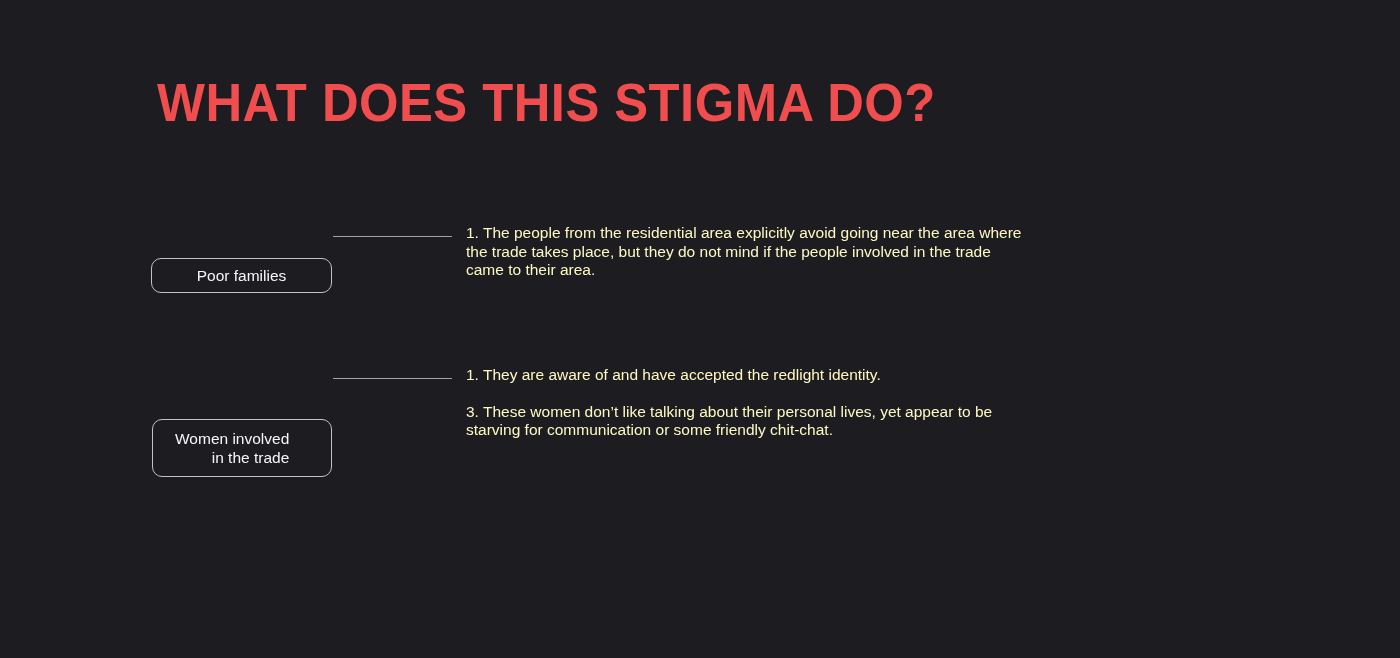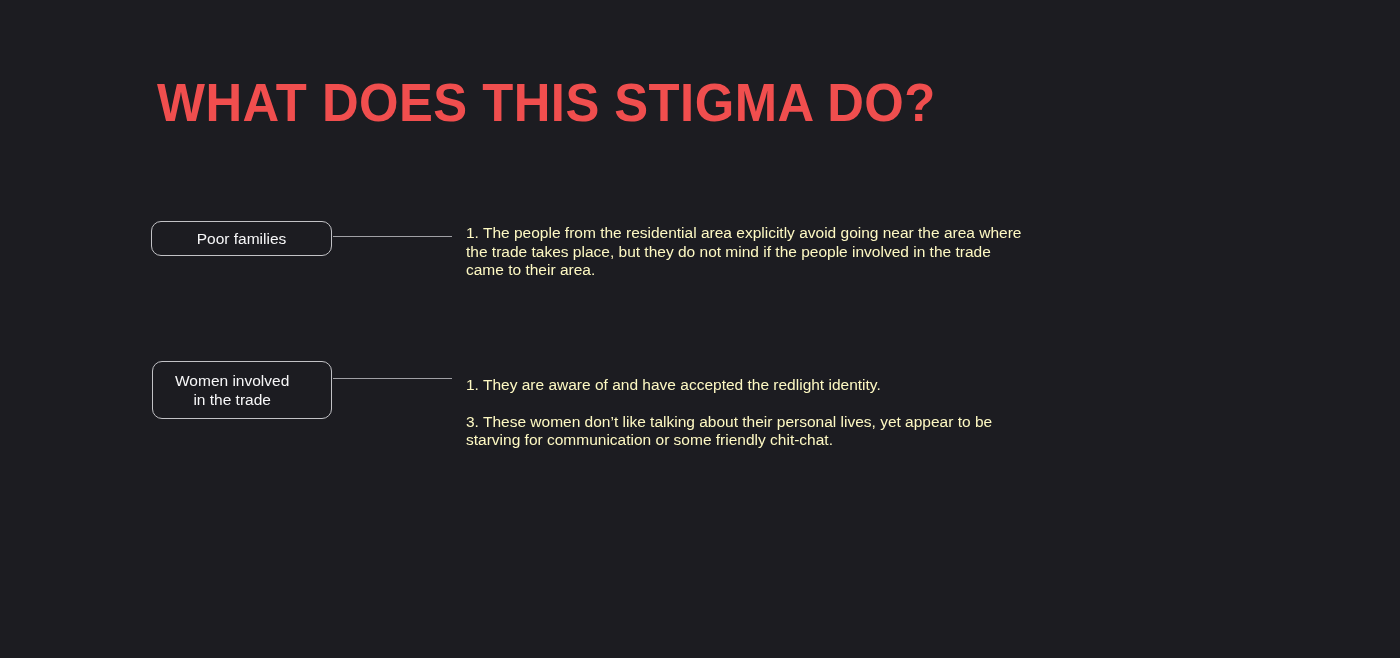--- a/index.html
+++ b/index.html
@@ -33,37 +33,38 @@
   .label-box {
     position: absolute;
     box-sizing: border-box;
     border: 1px solid #c2c2c6;
     border-radius: 10px;
     color: #f7f7f8;
     font-size: 15.5px;
     line-height: 19px;
     display: flex;
     align-items: center;
+    margin-top: 37px;
   }
   .label-box.box-1 {
     left: 151px;
     top: 221px;
     width: 181px;
     height: 35px;
     justify-content: center;
     text-align: center;
   }
   .label-box.box-2 {
     left: 152px;
-    top: 361px;
+    top: 382px;
     width: 180px;
     height: 58px;
     padding-left: 22px;
     white-space: pre-line;
-    text-align: center;
+    text-align: right;
   }
   .connector {
     position: absolute;
     height: 1px;
     width: 119px;
     left: 333px;
     background: #a0a0a5;
   }
   .connector.line-1 { top: 236px; }
   .connector.line-2 { top: 378px; }
@@ -77,21 +78,21 @@
     margin: 0 0 18px 0;
   }
   .points p:last-child { margin-bottom: 0; }
   .points.block-1 {
     left: 466px;
     top: 224px;
     width: 558px;
   }
   .points.block-2 {
     left: 466px;
-    top: 376px;
+    top: 366px;
     width: 572px;
   }
 </style>
 </head>
 <body>
 
 <div class="slide">
 
   <h1 class="title">WHAT DOES THIS STIGMA DO?</h1>
 

